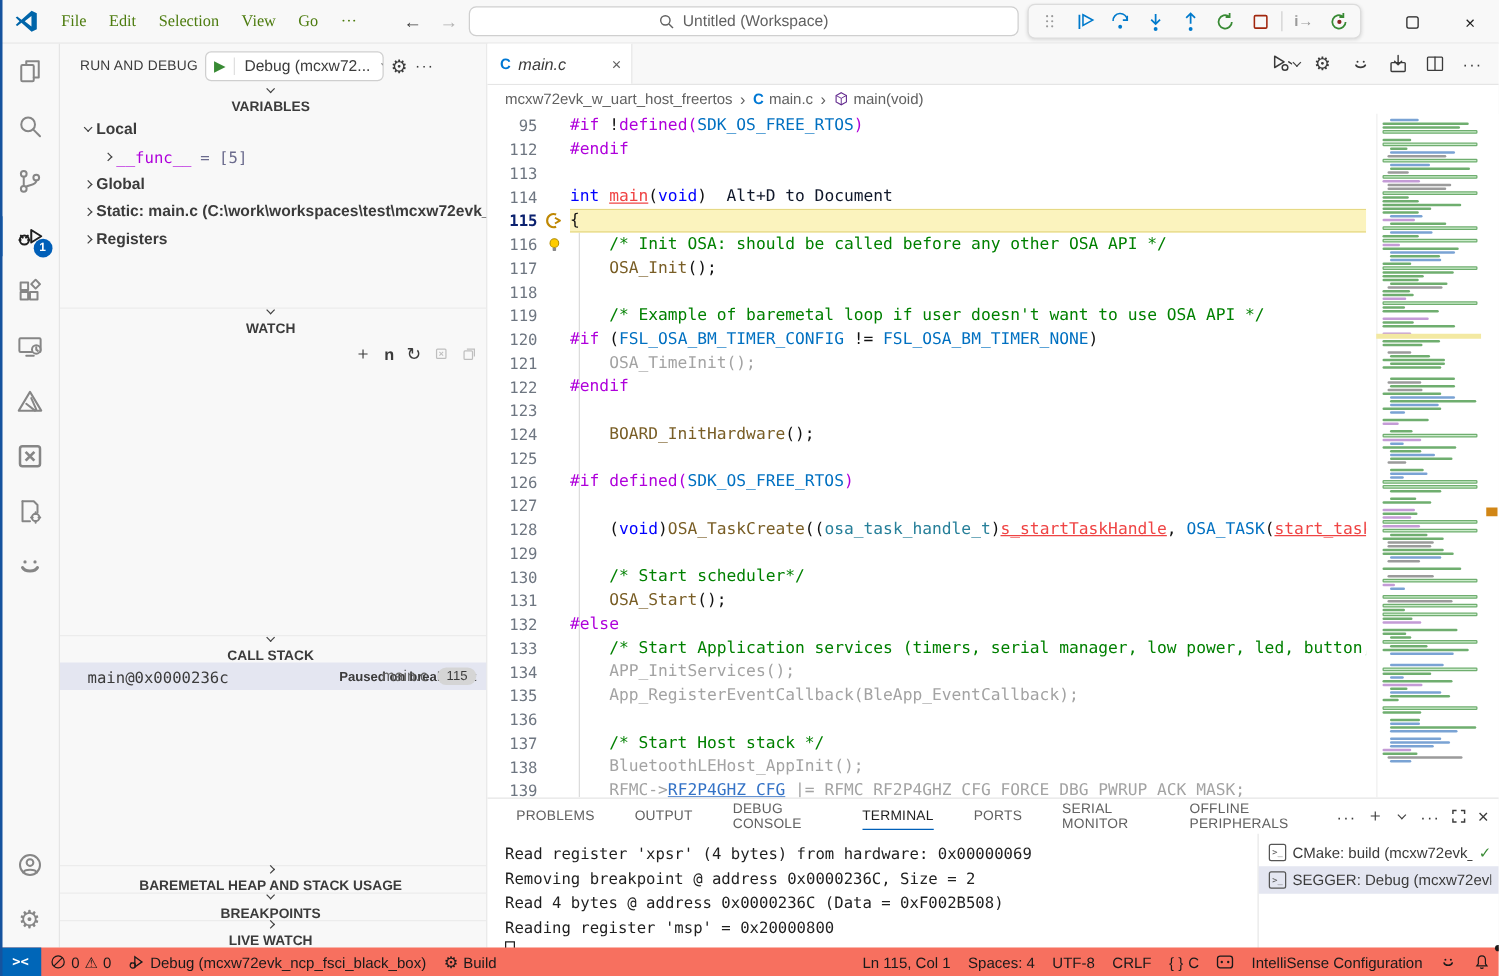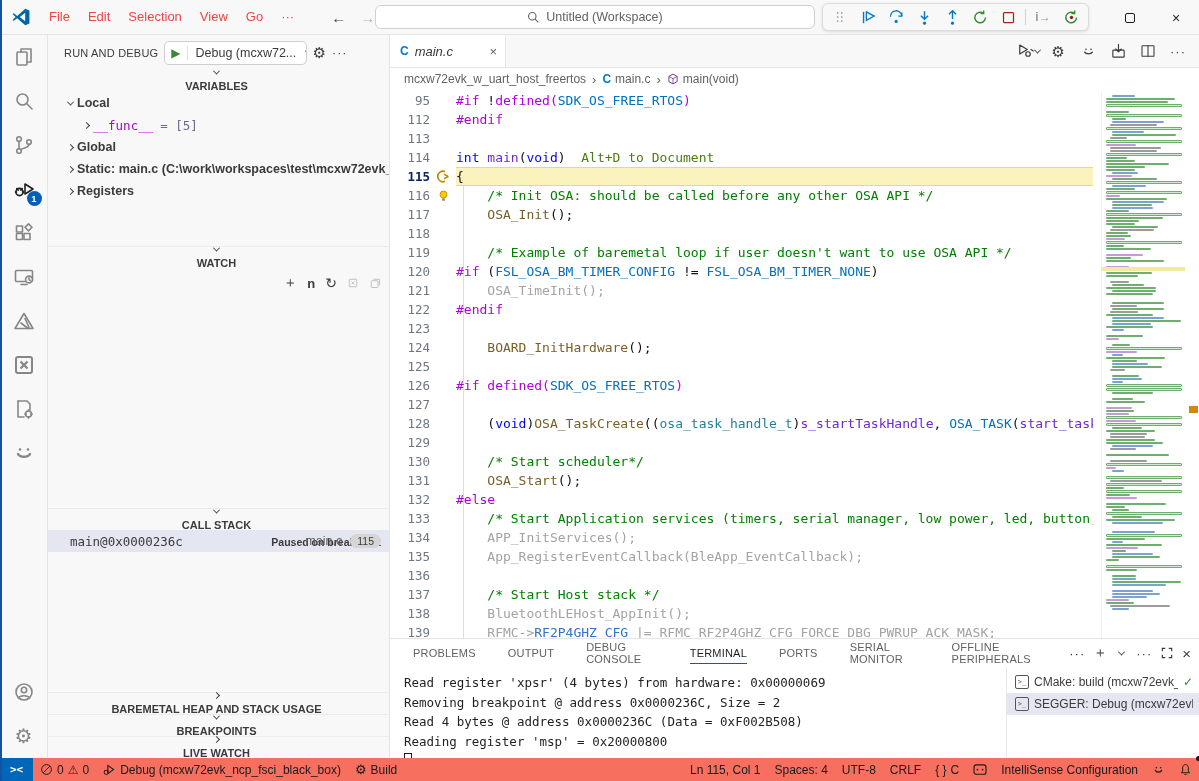--- a/index.html
+++ b/index.html
@@ -5,21 +5,21 @@
   * { box-sizing: border-box; margin: 0; padding: 0; }
   html,body { width:1199px; height:781px; overflow:hidden; }
   body { font-family:"Liberation Sans", sans-serif; font-size:13px; color:#3b3b3b;
          background:#f8f8f8; position:relative; }
   body::before{content:"";position:absolute;left:0;top:0;width:2px;height:781px;background:#15539e;z-index:99;}
 
   
   #titlebar{position:absolute;left:0;top:0;width:1199px;height:35px;background:#f8f8f8;
             border-bottom:1px solid #e5e5e5;display:flex;align-items:center;}
   #vslogo{width:18px;height:18px;margin:0 10px 0 12px;}
-  .menu-item{padding:0 9px;height:24px;line-height:24px;border-radius:5px;color:#ef4444;}
+  .menu-item{padding:0 9px;height:24px;line-height:24px;border-radius:5px;color:#4d7c0f;font-family:Liberation Serif, serif;}
   #navarrows{display:flex;gap:14px;margin-left:28px;font-size:15px;}
   #nav-back{color:#3b3b3b;} #nav-fwd{color:#b0b0b0;}
   #searchbox{position:absolute;left:375px;top:5px;width:440px;height:24px;background:#ffffff;
              border:1px solid #cfcfcf;border-radius:6px;display:flex;align-items:center;
              justify-content:center;color:#616161;gap:6px;font-size:12.5px;}
   #dbg-toolbar{position:absolute;left:822px;top:3px;height:28px;background:#f8f8f8;
                border:1px solid #dcdcdc;border-radius:6px;box-shadow:0 1px 3px rgba(0,0,0,.12);
                display:flex;align-items:center;padding:0 4px;gap:2px;z-index:5;}
   .tbtn{width:26px;height:24px;display:flex;align-items:center;justify-content:center;border-radius:4px;}
   .tsep{width:1px;height:16px;background:#d0d0d0;margin:0 2px;}
@@ -76,22 +76,22 @@
   .bc-sep{color:#616161;font-size:13px;margin:0 2px;}
   #code-area{position:absolute;left:0;top:56px;width:703px;height:547px;overflow:hidden;
              font-family:"DejaVu Sans Mono", monospace;font-size:13px;}
   .cline{height:19px;display:flex;align-items:center;position:relative;}
   .cline .ln{width:40px;text-align:right;color:#6e7681;flex:none;font-size:12.5px;}
   .cline .glyph{width:26px;flex:none;display:flex;align-items:center;justify-content:center;}
   .cline .ltext{flex:1;white-space:pre;height:19px;line-height:19px;overflow:hidden;}
   .cline.current .ln{color:#0b216f;font-weight:bold;}
   .cline.current .ltext{background:#fbf3be;box-shadow:inset 0 1px 0 #e6d985, inset 0 -1px 0 #e6d985;}
   .pp{color:#af00db;} .kw{color:#0000ff;} .mac{color:#0070c1;} .ty{color:#267f99;}
-  .fn{color:#795e26;} .var{color:#6d28d9;} .cm{color:#008000;} .gr{color:#a3a3a3;}
-  .pl{color:#111111;} .hint{color:#4d7c0f;} .lk{color:#3372c6;text-decoration:underline;}
+  .fn{color:#795e26;} .var{color:#ef4444;text-decoration:underline;} .cm{color:#008000;} .gr{color:#a3a3a3;}
+  .pl{color:#111111;} .hint{color:#0f172a;} .lk{color:#3372c6;text-decoration:underline;}
   #indent-guide{position:absolute;left:73px;top:95px;width:1px;height:452px;background:#dcdcdc;}
   #minimap{position:absolute;right:14px;top:56px;width:84px;height:547px;background:#ffffff;
            border-left:1px solid #f0f0f0;padding:4px 2px 0 4px;overflow:hidden;}
   .mm-row{margin-bottom:1px;border-radius:1px;}
   #mm-current{position:absolute;right:14px;top:232px;width:84px;height:4px;background:#f3e9a2;}
   #overview-ruler{position:absolute;right:0;top:56px;width:14px;height:547px;background:#ffffff;}
   #ov-mark{position:absolute;right:1px;top:315px;width:9px;height:7px;background:#d18616;}
 
   
   #panel{position:absolute;left:390px;top:638px;width:809px;height:120px;background:#ffffff;

